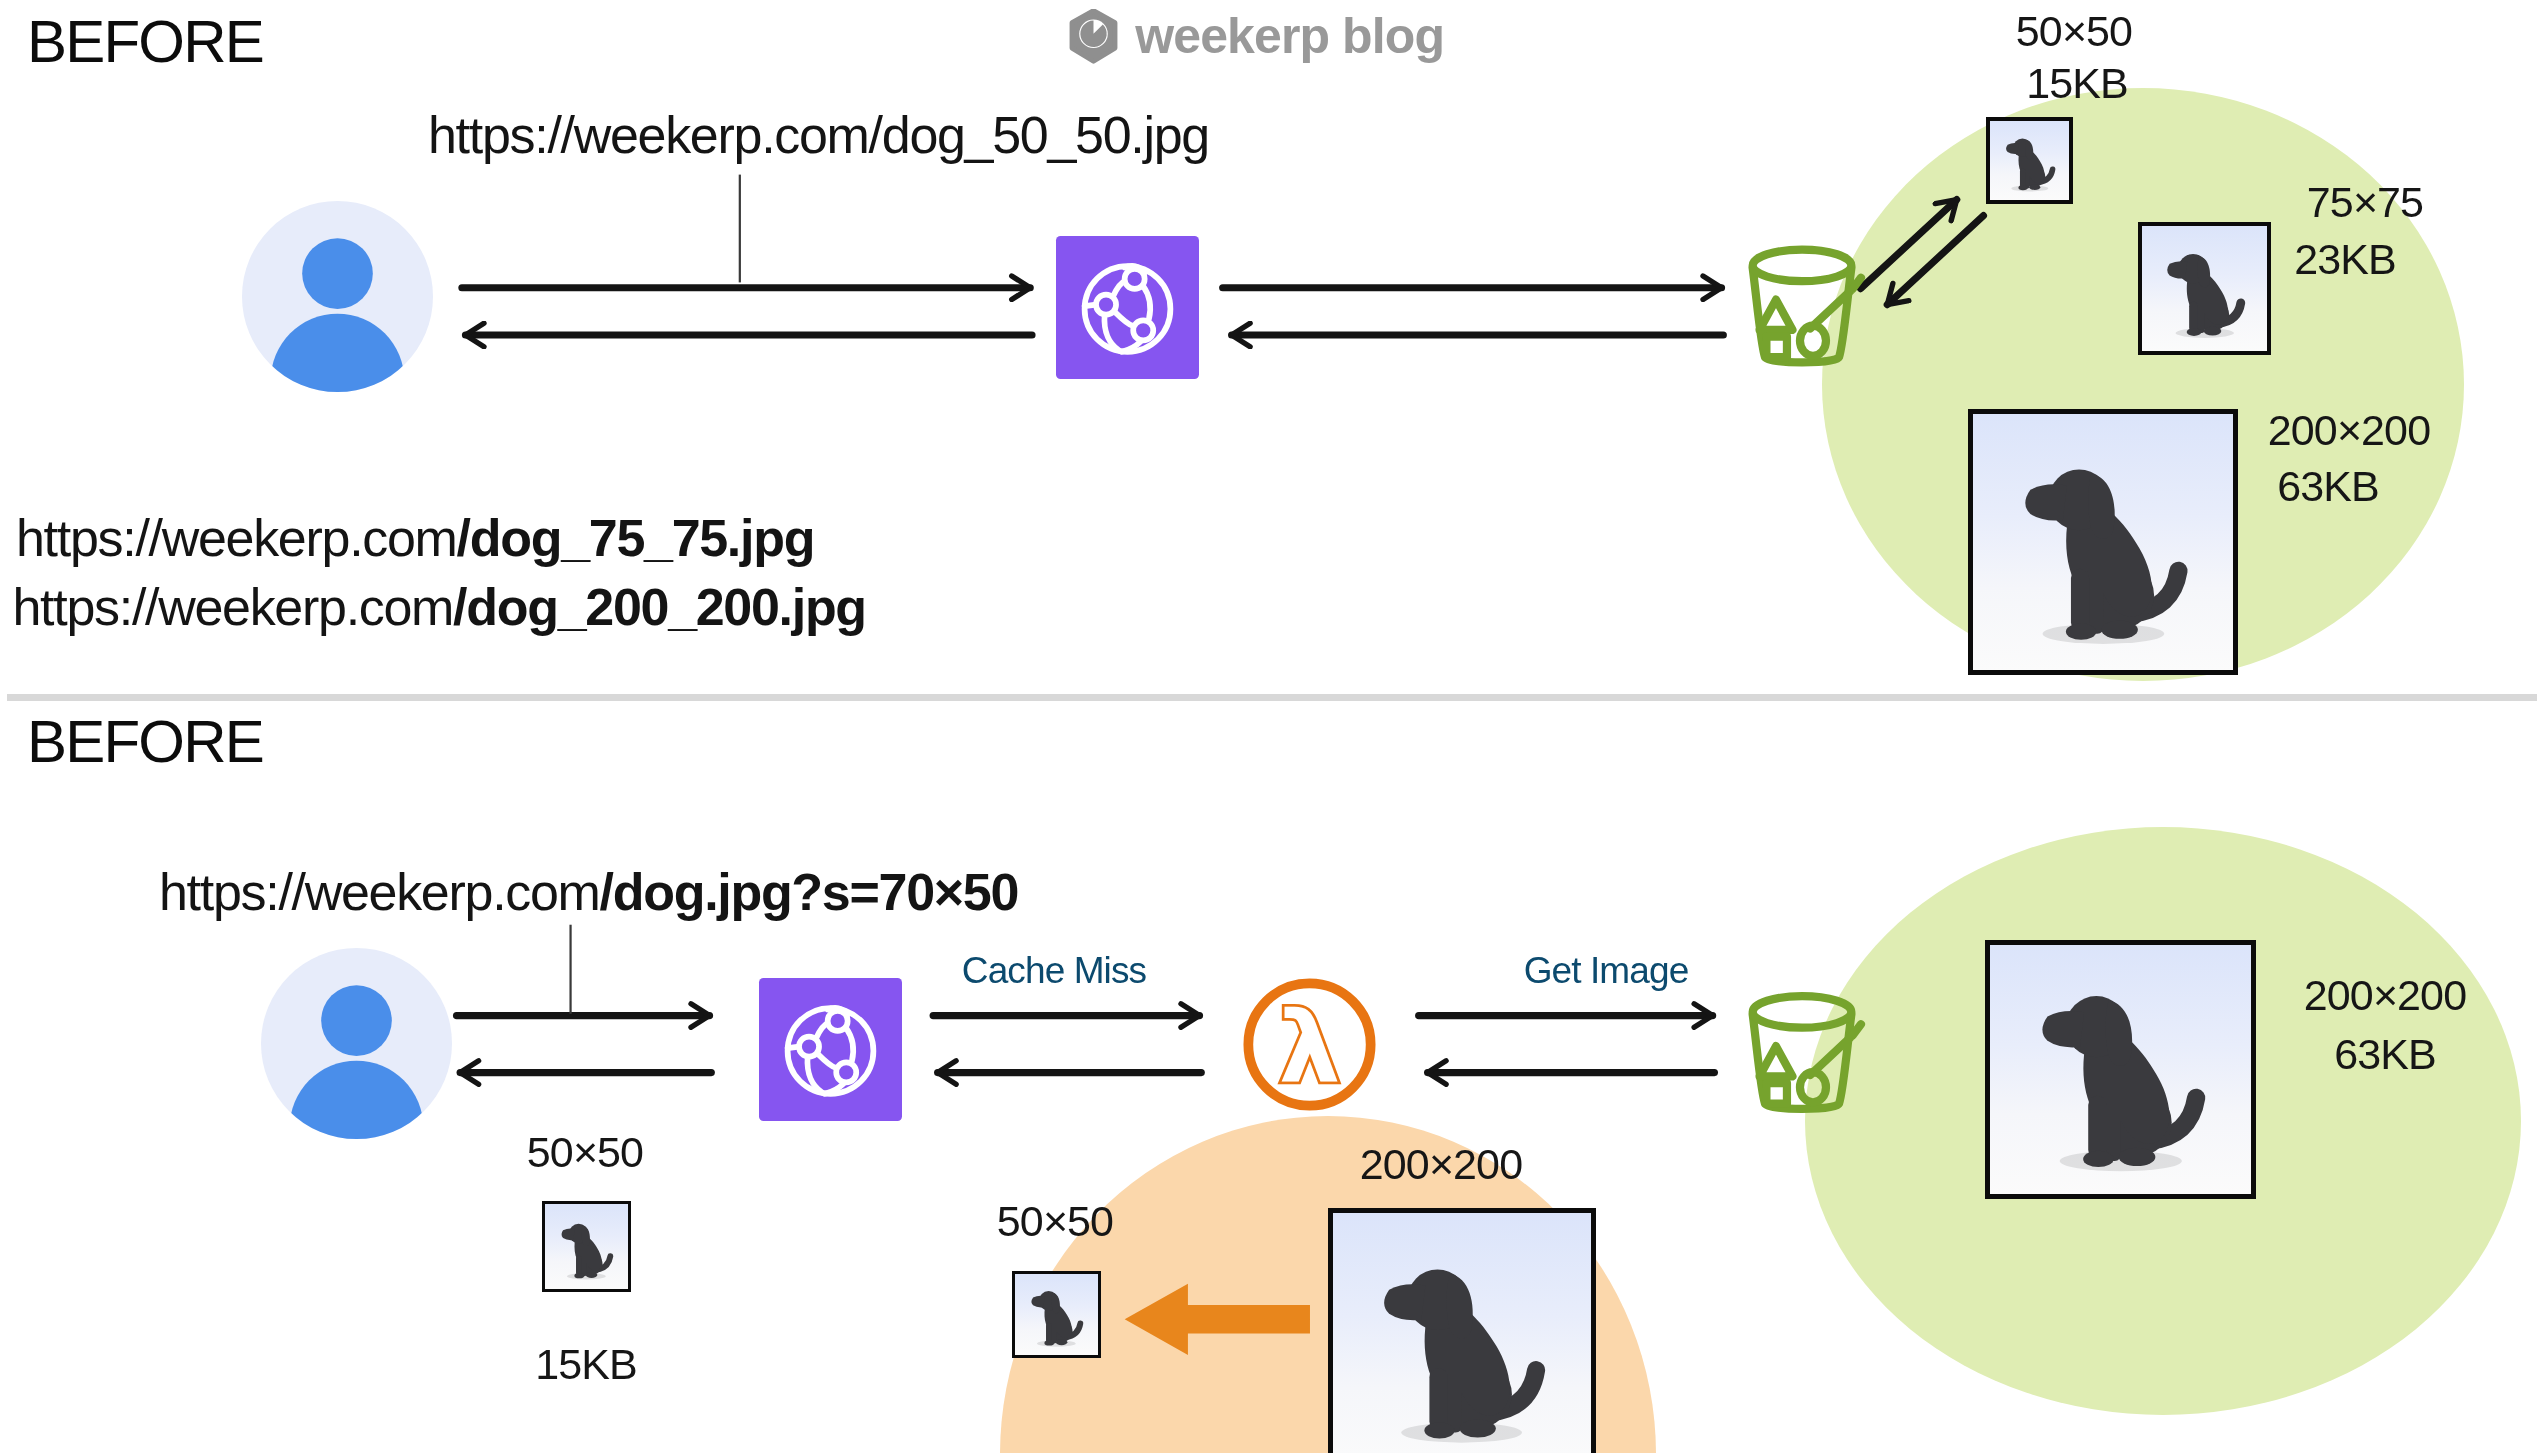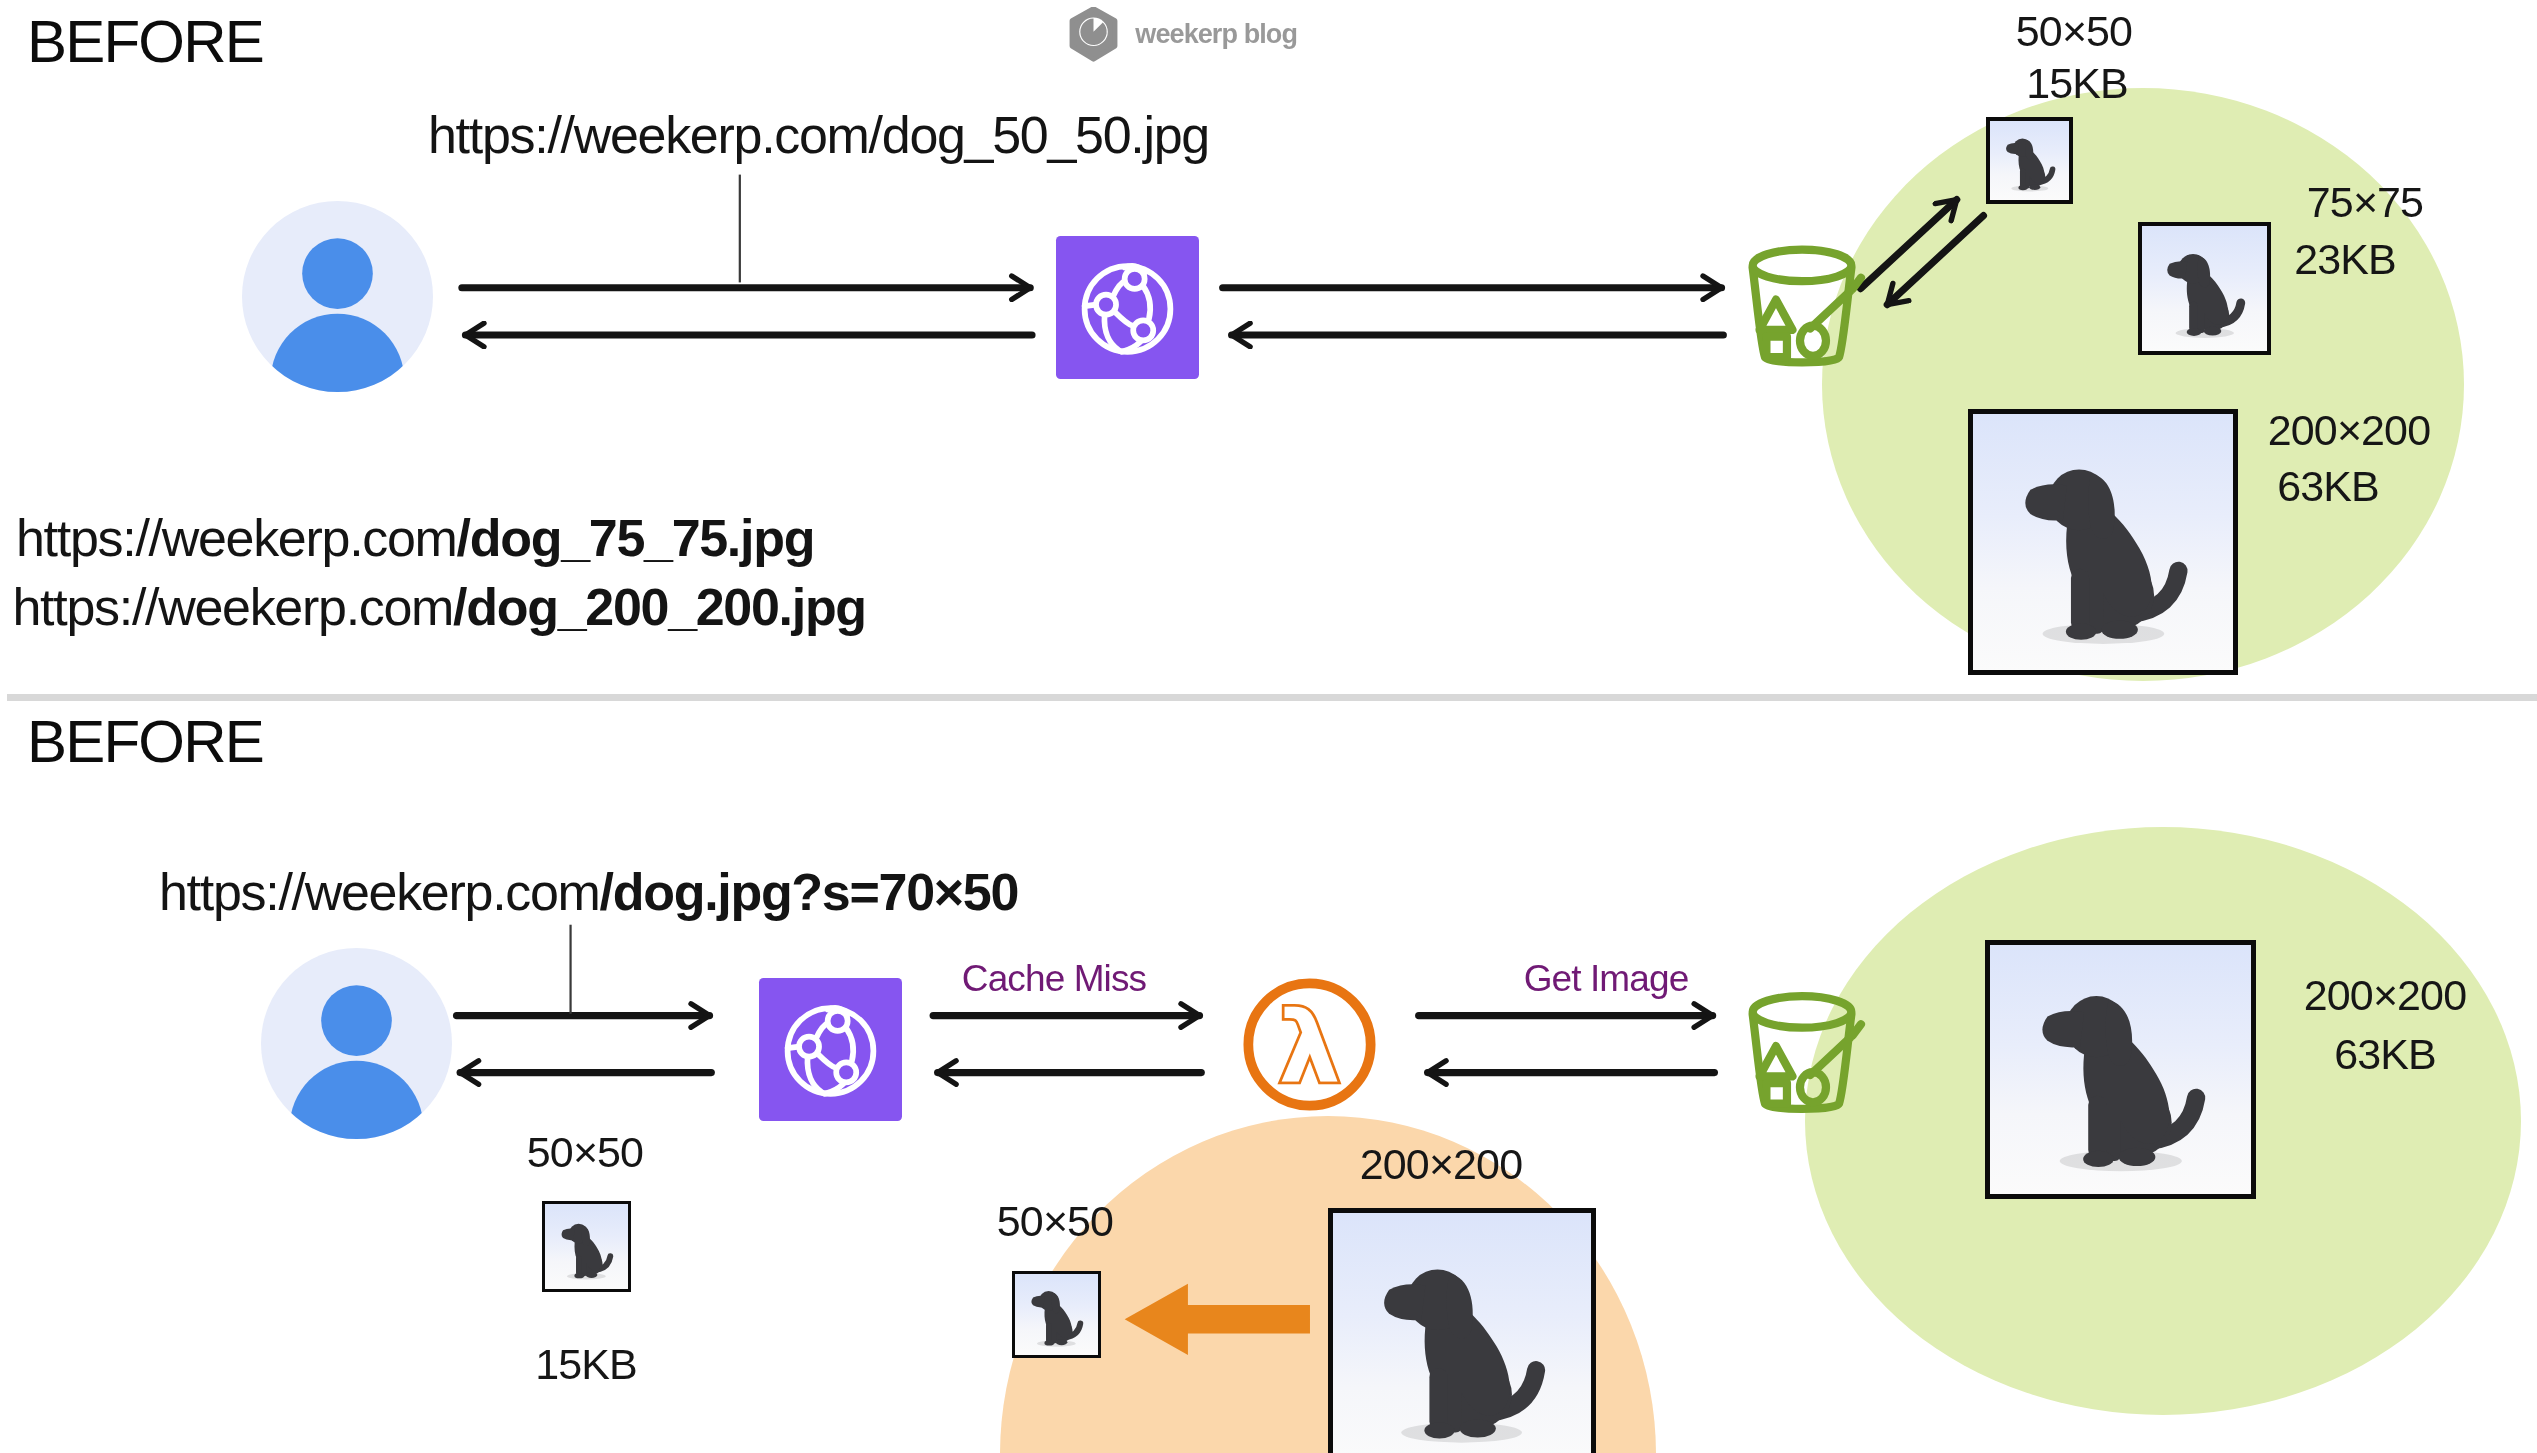--- a/index.html
+++ b/index.html
@@ -4,24 +4,24 @@
 <style>
   html,body{margin:0;padding:0;background:#ffffff;}
   body{width:2538px;height:1453px;position:relative;overflow:hidden;
        font-family:"Liberation Sans", sans-serif;color:#151515;}
   .abs{position:absolute;}
   .heading{font-size:60px;font-weight:400;letter-spacing:-1.8px;color:#0c0c0c;white-space:nowrap;}
   .url{font-size:52px;letter-spacing:-1.3px;white-space:nowrap;color:#141414;}
   .url b{font-weight:700;}
   .lbl{font-size:43px;letter-spacing:-0.9px;white-space:nowrap;color:#161616;
        transform:translateX(-50%);text-align:center;}
-  .arrowlbl{font-size:37px;letter-spacing:-0.9px;white-space:nowrap;color:#701a75;
-       transform:translateX(-50%);text-align:center;margin-top:8px;}
+  .arrowlbl{font-size:37px;letter-spacing:-0.9px;white-space:nowrap;color:#0c4a6e;
+       transform:translateX(-50%);text-align:center;}
   .logo{display:flex;align-items:center;gap:14.3px;}
-  .logo-text{font-size:27px;font-weight:700;color:#999999;letter-spacing:-0.9px;white-space:nowrap;}
+  .logo-text{font-size:50px;font-weight:700;color:#999999;letter-spacing:-0.9px;white-space:nowrap;}
   .ellipse{border-radius:50%;}
   .frame{border:4.5px solid #0b0b0b;
          background:linear-gradient(180deg,#dbe4fa 0%,#e8edfb 40%,#f5f6fa 68%,#fbfbfb 100%);
          box-sizing:border-box;display:flex;align-items:flex-end;justify-content:center;}
   .frame svg{width:78%;height:88%;display:block;margin:0 auto 2% auto;}
   .divider{background:#d8d8d8;}
   svg{display:block;}
 </style>
 </head>
 <body>

